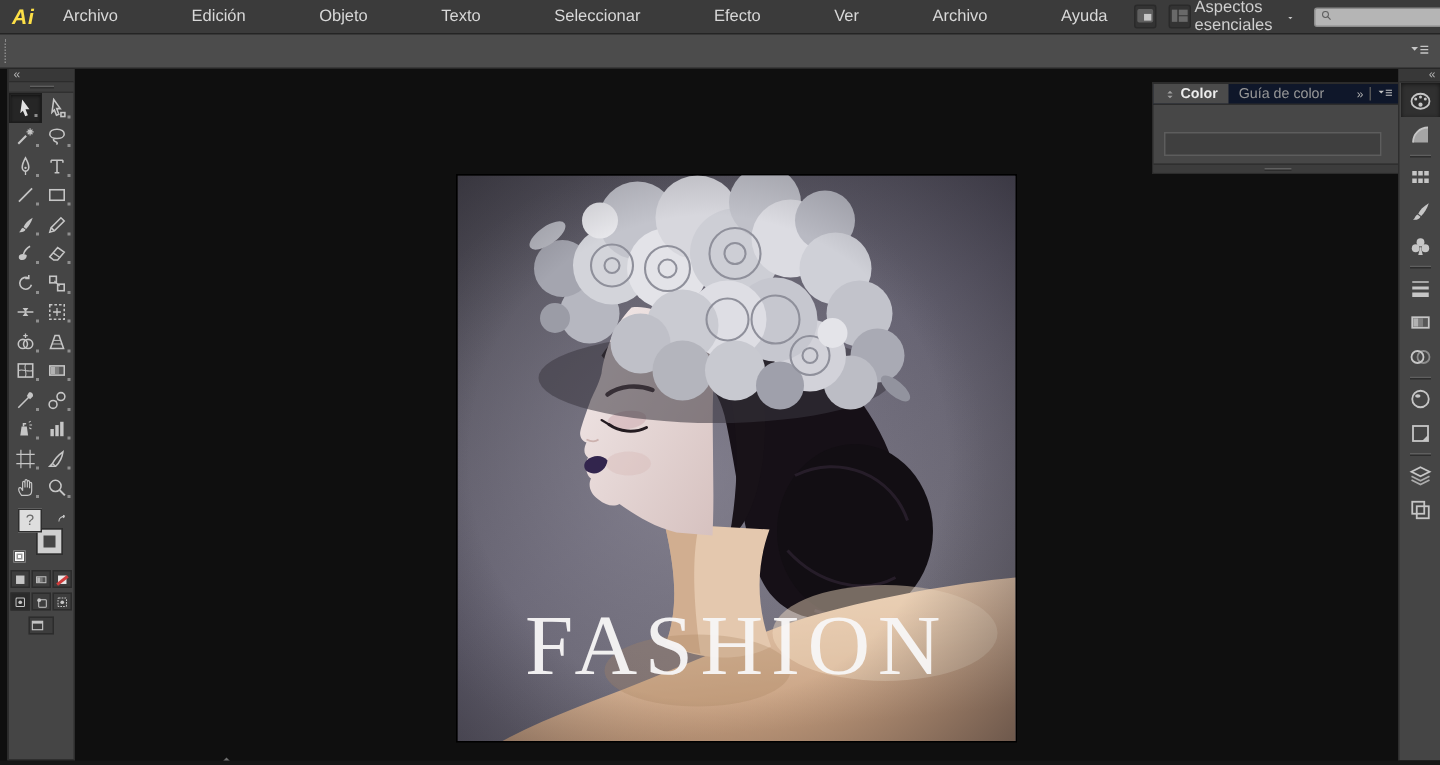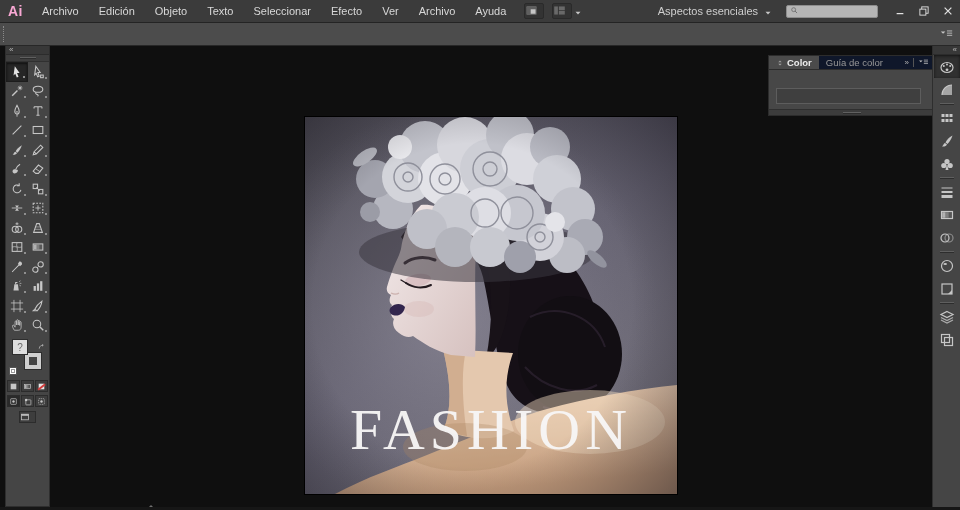--- a/index.html
+++ b/index.html
@@ -3,22 +3,22 @@
 <meta charset="utf-8">
 <style>
   html,body{margin:0;padding:0;width:960px;height:510px;overflow:hidden;background:#0f0f0f;
     font-family:"Liberation Sans","DejaVu Sans",sans-serif;-webkit-font-smoothing:antialiased;}
   *{box-sizing:border-box;}
   .ic{display:block;width:100%;height:100%;color:#c6c6c6;}
 
   
   .menubar{position:absolute;left:0;top:0;width:960px;height:23px;background:#3b3b3b;
     border-bottom:1px solid #242424;display:flex;align-items:center;color:#d8d8d8;font-size:11px;}
-  .logo{color:#f9a8d4;font-weight:bold;font-size:14px;padding:0 9px 0 8px;letter-spacing:.5px;}
-  .menus{display:flex;align-items:flex-end;height:100%;}
+  .logo{color:#fde047;font-weight:bold;font-size:14px;padding:0 9px 0 8px;letter-spacing:.5px;font-style:italic;}
+  .menus{display:flex;align-items:flex-end;height:100%;gap:29px;}
   .menu-item{padding:0 10px;line-height:22px;cursor:default;}
   .mb-icon{width:20px;height:16px;margin-left:8px;display:inline-flex;align-items:center;justify-content:center;
     background:#333;border:1px solid #2a2a2a;border-radius:2px;}
   .mb-icon .ic{width:13px;height:13px;}
   .mb-icon.dim .ic{color:#6f6f6f;}
   .dd-arrow{width:8px;height:8px;margin-left:2px;}
   .spacer{flex:1;}
   .workspace-switch{display:flex;align-items:center;font-size:11px;color:#cfcfcf;margin-right:14px;cursor:default;}
   .workspace-switch .dd-arrow{margin-left:6px;}
   .searchbox{width:92px;height:13px;background:#b5b5b5;border:1px solid #8d8d8d;border-radius:2px;

